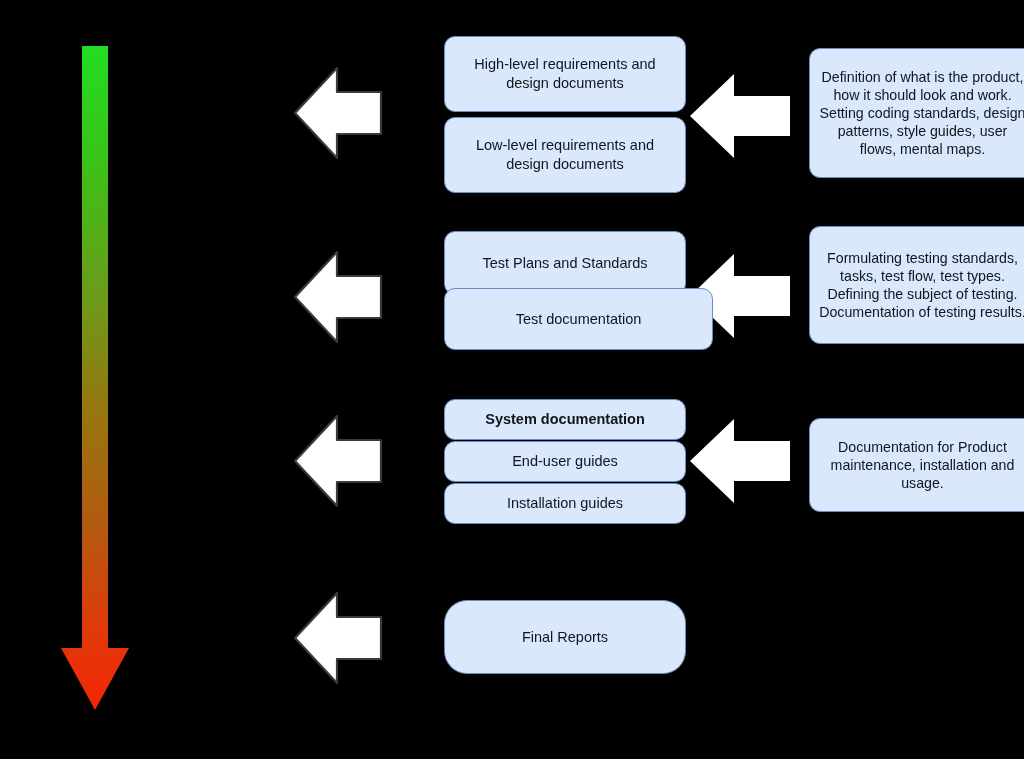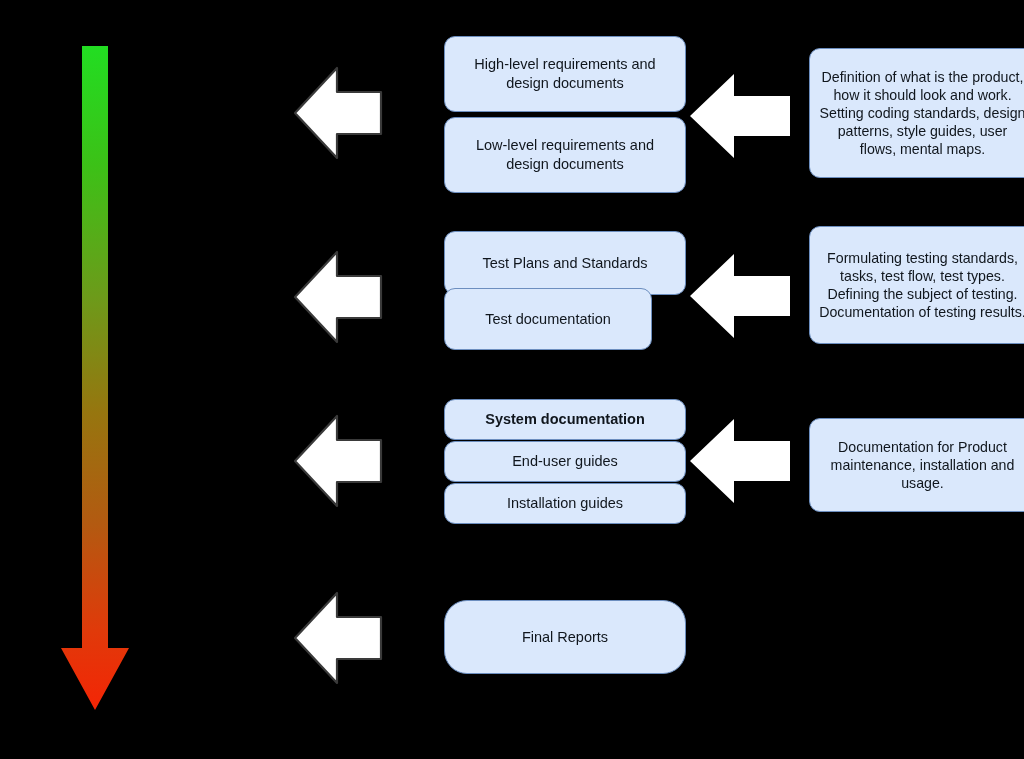--- a/index.html
+++ b/index.html
@@ -91,21 +91,21 @@
   <div class="bx bx-mid" style="left:428px;top:36px;width:242px;height:76px;">
     <span>High-level requirements and design documents</span>
   </div>
   <div class="bx bx-mid" style="left:428px;top:117px;width:242px;height:76px;">
     <span>Low-level requirements and design documents</span>
   </div>
 
   <div class="bx bx-mid" style="left:428px;top:219px;width:242px;height:64px;margin-top:12px;">
     <span>Test Plans and Standards</span>
   </div>
-  <div class="bx bx-mid" style="left:428px;top:288px;width:208px;height:62px;">
+  <div class="bx bx-mid" style="left:428px;top:288px;width:269px;height:62px;">
     <span>Test documentation</span>
   </div>
 
   <div class="bx bx-mid" style="left:428px;top:399px;width:242px;height:41px;font-weight:bold;">
     <span>System documentation</span>
   </div>
   <div class="bx bx-mid" style="left:428px;top:441px;width:242px;height:41px;">
     <span>End-user guides</span>
   </div>
   <div class="bx bx-mid" style="left:428px;top:483px;width:242px;height:41px;">

